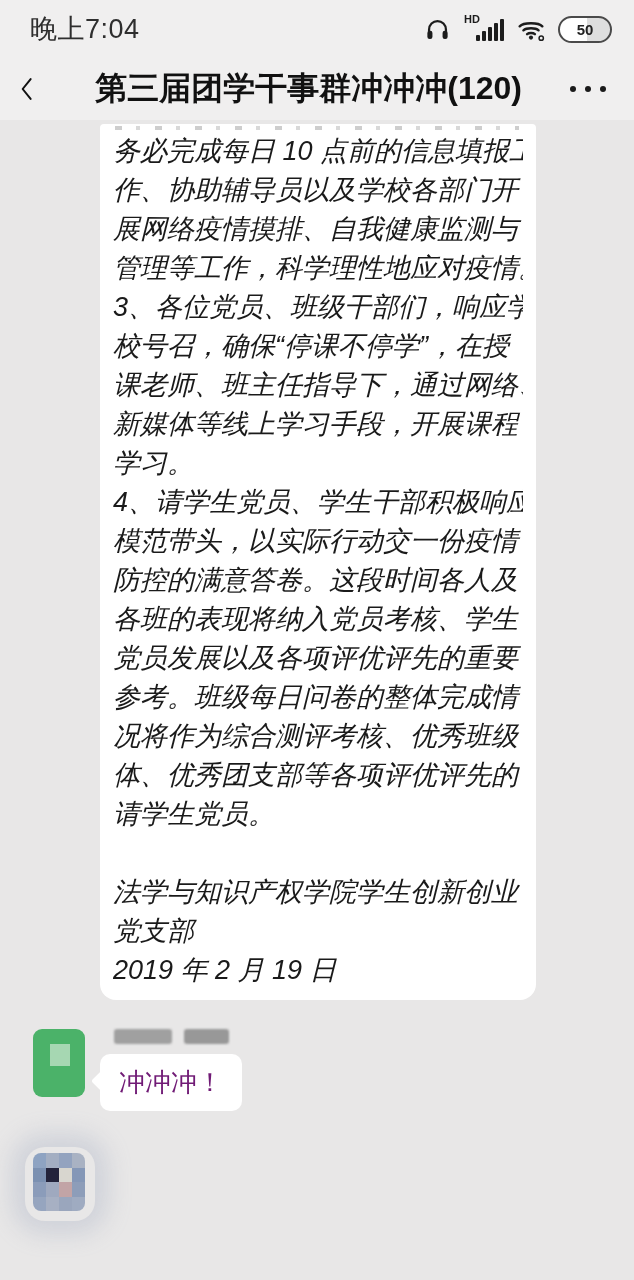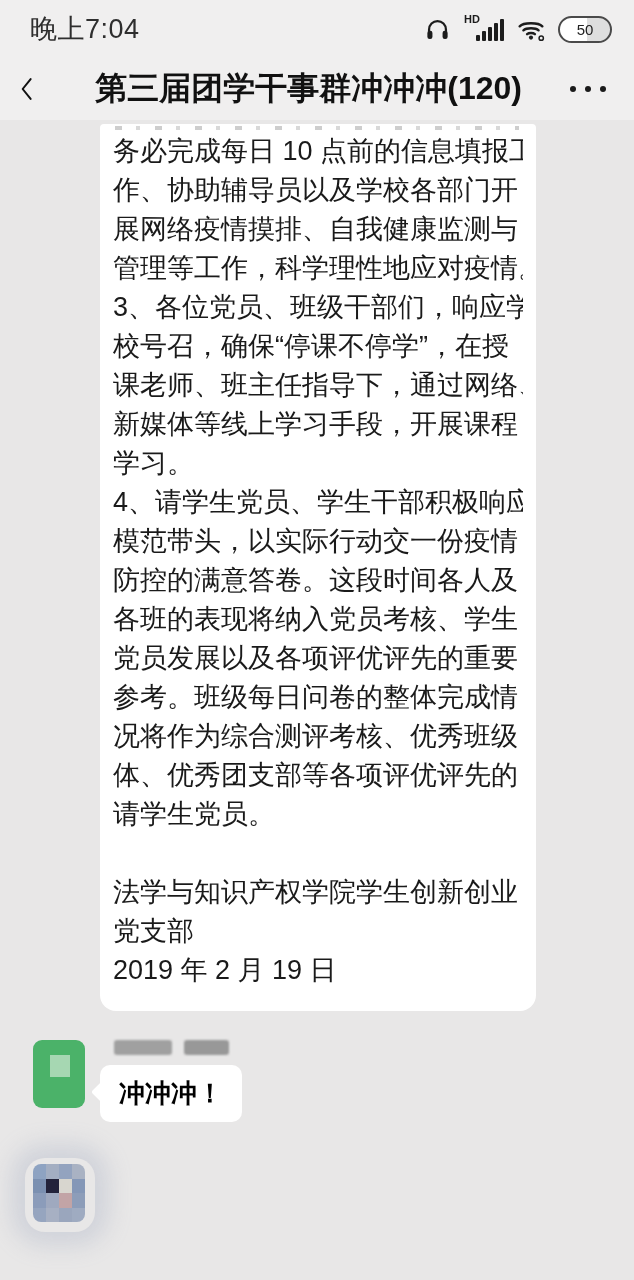--- a/index.html
+++ b/index.html
@@ -9,32 +9,32 @@
   
   .header{position:absolute;top:0;left:0;right:0;height:120px;background:#f0efef;}
   .status-bar{height:58px;display:flex;align-items:center;padding:0 22px 0 30px;box-sizing:border-box;gap:44px;}
   .status-time{font-size:27px;font-weight:500;color:#2e2e2e;letter-spacing:.5px;}
   .status-icons{margin-left:auto;display:flex;align-items:center;gap:13px;}
   .sig{position:relative;width:40px;height:30px;}
   .sig .hd{position:absolute;top:-1px;left:0;font-size:11px;font-weight:700;color:#1c1c1c;}
   .sig .bars{position:absolute;right:0;bottom:3px;display:flex;align-items:flex-end;gap:2px;}
   .sig .bars i{display:block;width:4px;background:#1c1c1c;border-radius:1px;}
   .battery{width:54px;height:27px;border:2.5px solid #4a4a4a;border-radius:14px;box-sizing:border-box;
-           display:flex;align-items:center;justify-content:center;font-size:15px;font-weight:400;color:#222;
+           display:flex;align-items:center;justify-content:center;font-size:15px;font-weight:700;color:#222;
            background:linear-gradient(90deg,#ffffff 0 55%,#dedede 55%);}
   .nav-bar{height:62px;display:flex;align-items:center;padding:0 24px 0 20px;box-sizing:border-box;gap:44px;}
   .nav-title{font-size:32px;font-weight:600;color:#111;margin-left:18px;white-space:nowrap;}
   .more-dots{margin-left:auto;display:flex;gap:9px;padding:10px 4px;}
   .more-dots i{width:6px;height:6px;border-radius:50%;background:#1a1a1a;}
 
   
   .chat{position:absolute;top:120px;left:0;right:0;bottom:0;background:#e8e7e7;}
 
   .doc-bubble{margin-left:100px;width:436px;box-sizing:border-box;background:#fff;
-              border-radius:4px 4px 16px 16px;padding:0 13px 21px;}
+              border-radius:4px 4px 16px 16px;padding:0 13px 10px;font-style:italic;}
   .clipped-remnant{height:6px;margin:4px 4px 2px 2px;opacity:.75;
      background:repeating-linear-gradient(90deg,#bdbdbd 0 7px,transparent 7px 21px,#cccccc 21px 25px,transparent 25px 40px);
      background-size:100% 4px;background-position:0 2px;background-repeat:no-repeat;}
   .doc-line{font-size:27px;line-height:39px;min-height:39px;color:#1a1a1a;white-space:nowrap;overflow:hidden;}
 
   .msg-row{display:flex;align-items:flex-start;margin-left:33px;}
   .row-1{margin-top:29px;}
   .row-2{margin-top:42px;}
 
   .avatar-green{flex:none;width:52px;height:68px;border-radius:9px;background:#4bb269;position:relative;}
@@ -47,21 +47,21 @@
       display:grid;grid-template-columns:repeat(4,1fr);grid-template-rows:repeat(4,1fr);filter:blur(.6px);}
   .avatar-mosaic i{display:block;}
 
   .msg-body{margin-left:15px;}
   .sender-row{display:flex;gap:12px;height:15px;margin:0 0 10px 14px;}
   .blur-block{height:15px;border-radius:3px;filter:blur(1.3px);}
   .nb1a{width:58px;background:#a0a0a0;}
   .nb1b{width:45px;background:#989898;}
   .nb2a{width:54px;background:#c9c9c8;}
 
-  .bubble{position:relative;background:#fff;border-radius:10px;color:#000000;width:-moz-fit-content;width:fit-content;font-weight:bold;}
+  .bubble{position:relative;background:#fff;border-radius:10px;color:#701a75;width:-moz-fit-content;width:fit-content;}
   .bubble::before{content:'';position:absolute;left:-6px;top:20px;width:14px;height:14px;background:#fff;
       transform:rotate(45deg);border-radius:2px;}
   .bubble-1{padding:13px 19px;font-size:26px;line-height:31px;white-space:nowrap;}
   .bubble-2{width:420px;box-sizing:border-box;padding:13px 15px 12px;font-size:26px;}
   .b2-line{line-height:36px;white-space:nowrap;}
 
   
   .emoji-row{display:inline;}
   .cheer-emoji{display:inline-block;position:relative;width:34px;height:34px;margin:0 2px;vertical-align:-8px;
       border-radius:50%;background:radial-gradient(circle at 35% 32%,#ffd94a,#f6bf17 72%);

